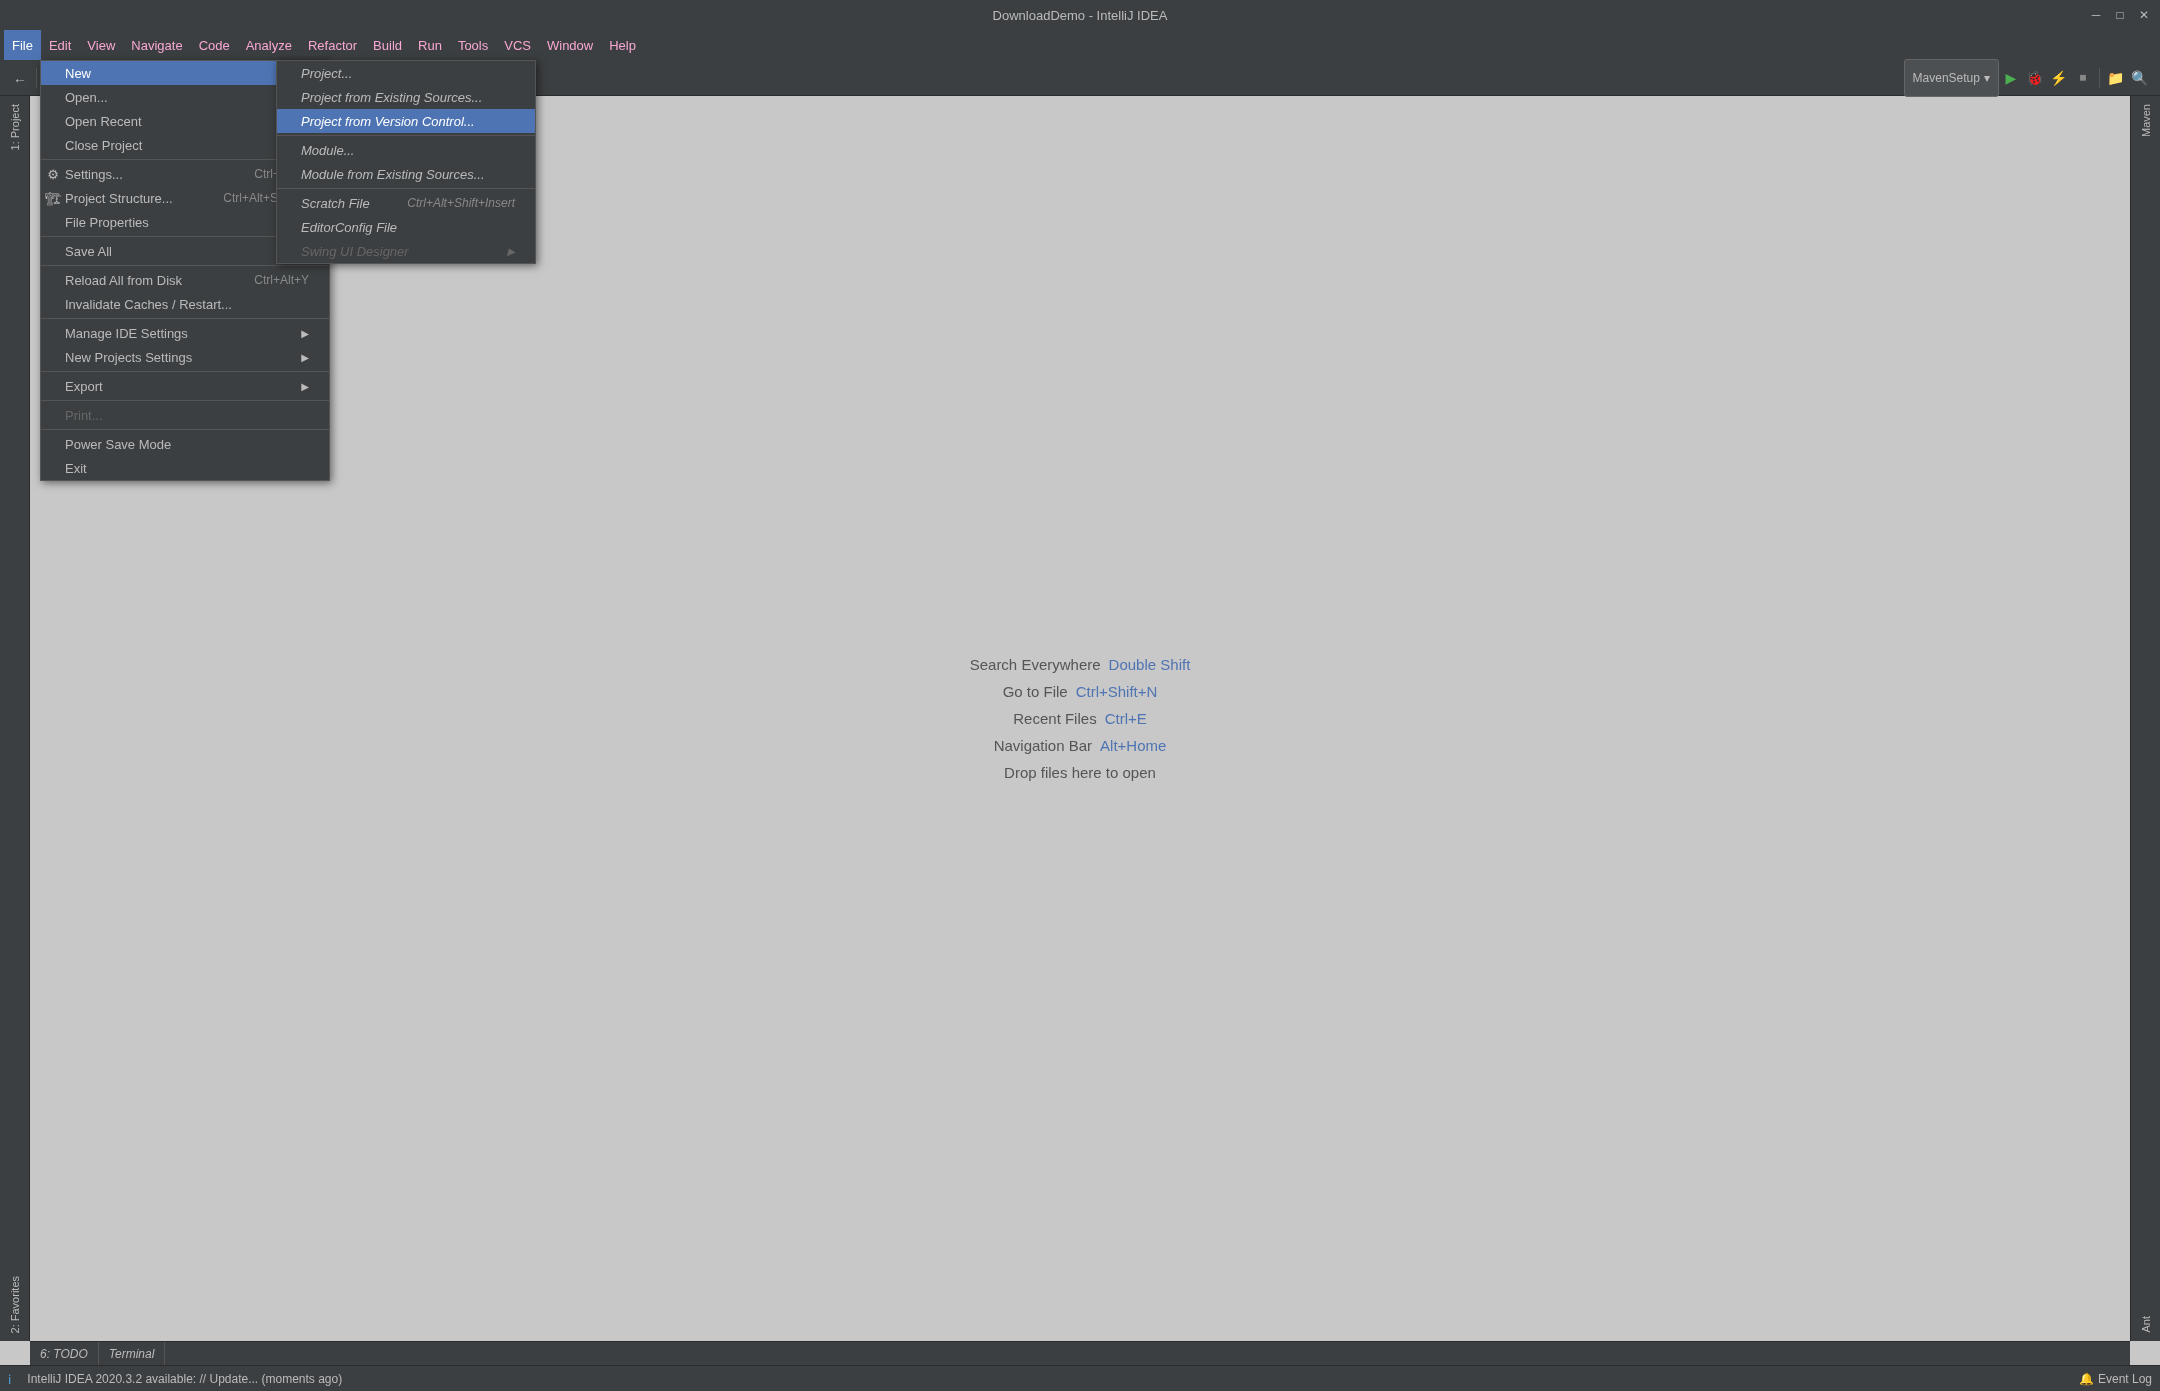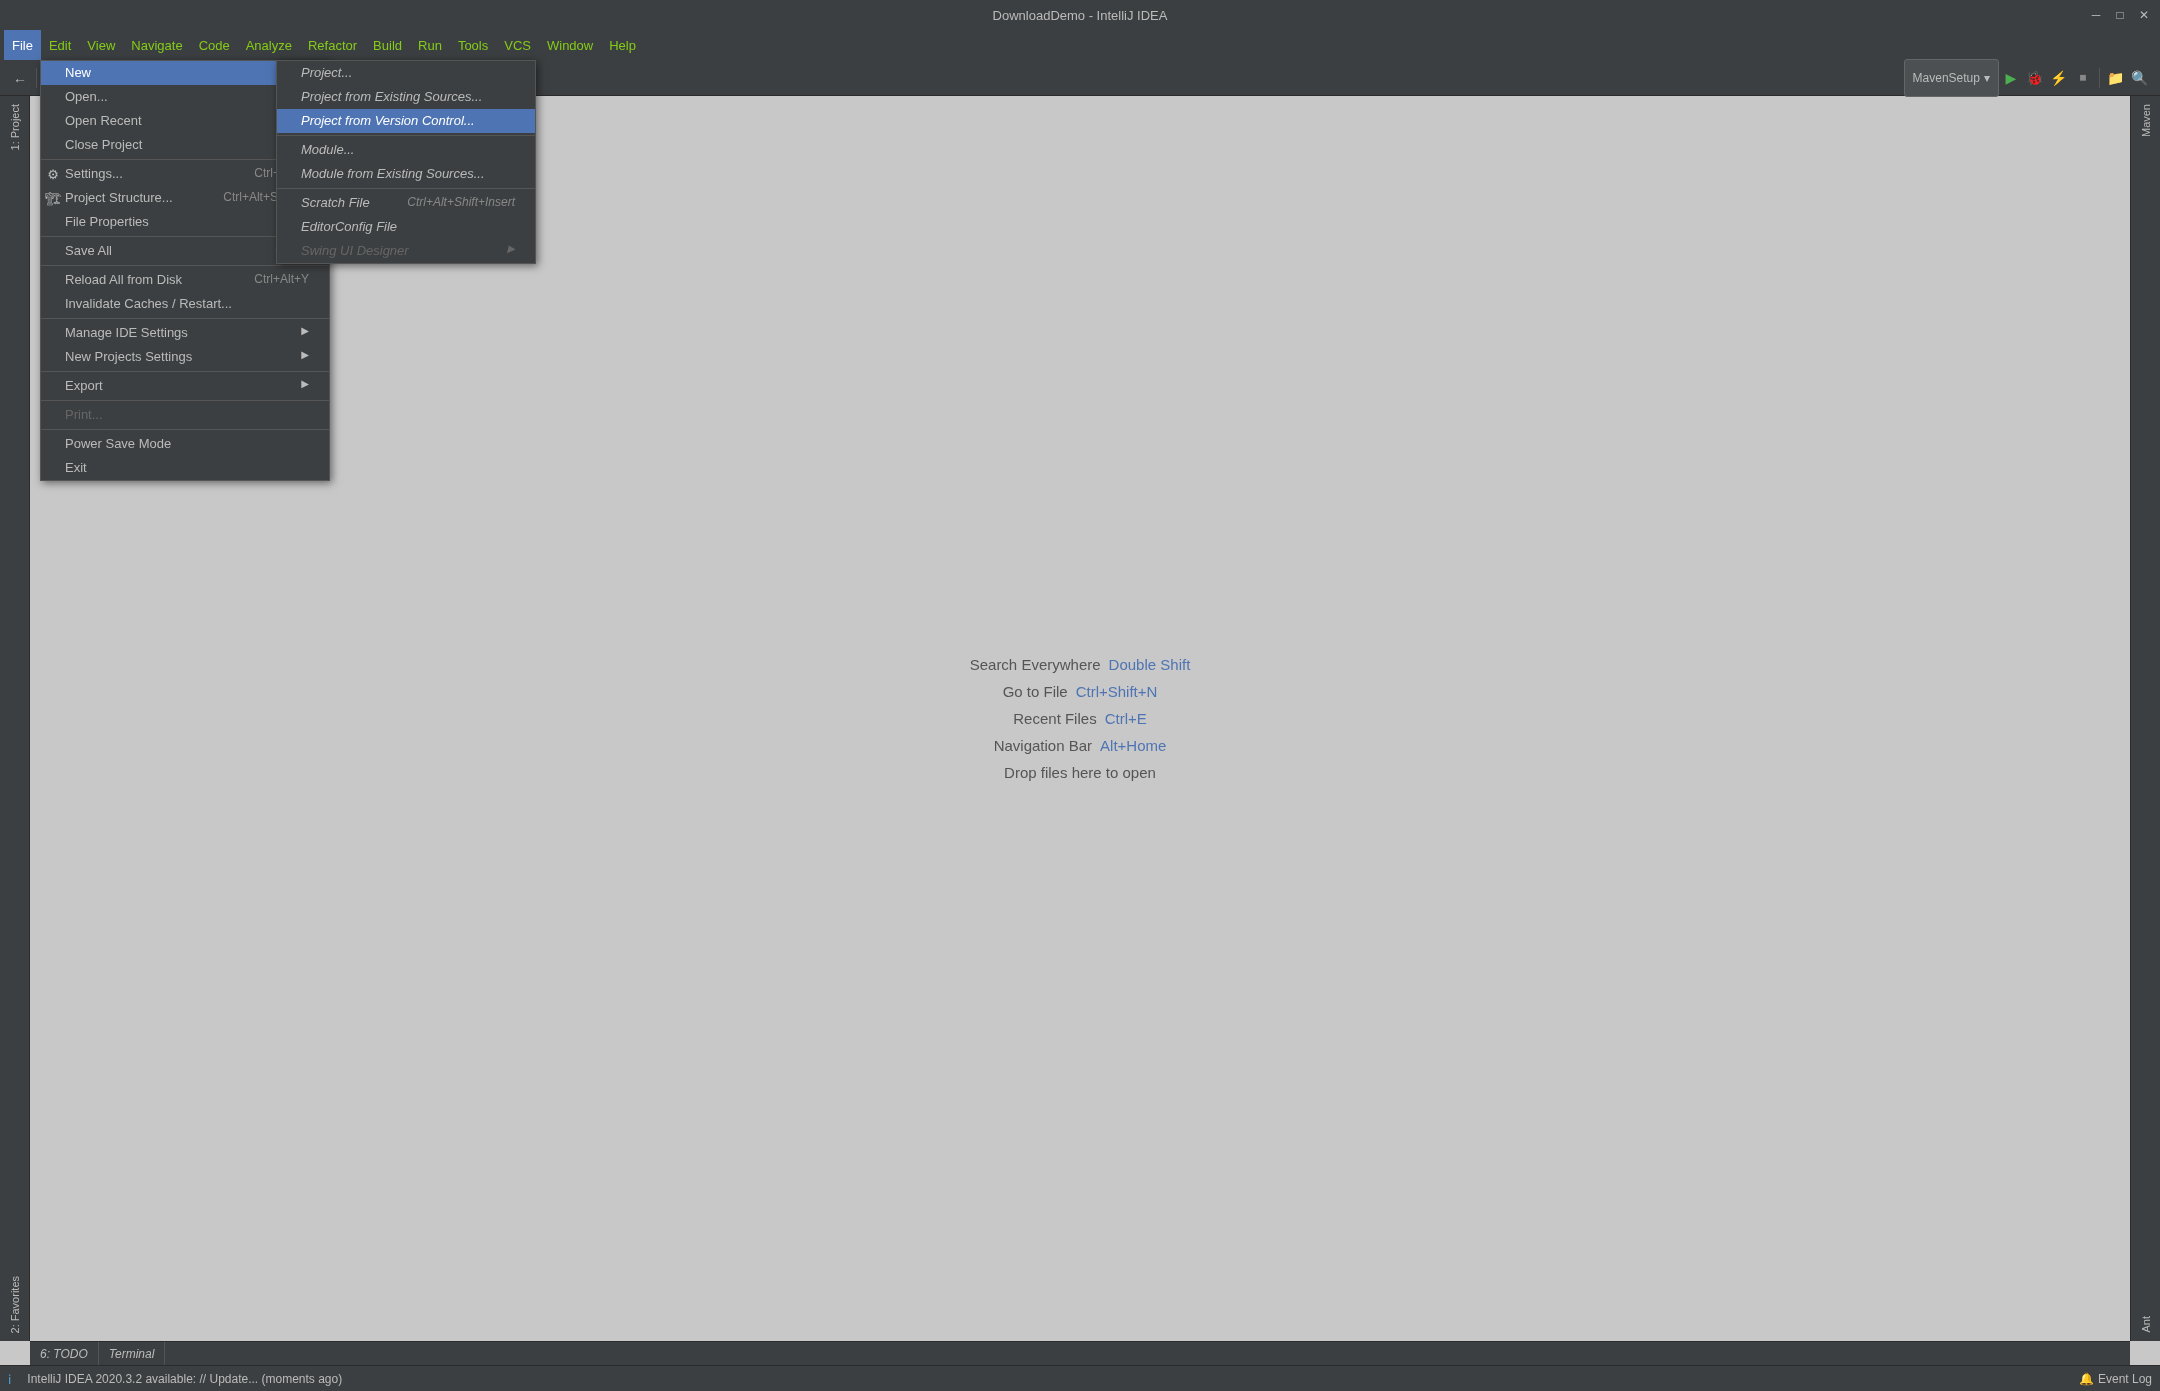--- a/index.html
+++ b/index.html
@@ -54,21 +54,21 @@
       display: flex;
       align-items: flex-end;
       background: #3c3f41;
       height: 30px;
       position: absolute;
       top: 30px; left: 0; right: 0;
       z-index: 100;
       padding: 0 4px;
     }
     .menu-item {
-      color: #84cc16;
+      color: #f9a8d4;
       padding: 4px 8px;
       cursor: pointer;
       font-size: 13px;
       height: 30px;
       display: flex;
       align-items: center;
     }
     .menu-item.active {
       background: #4e74b3;
       color: white;
@@ -197,21 +197,21 @@
       left: 40px;
       background: #3c3f41;
       border: 1px solid #555;
       min-width: 290px;
       box-shadow: 2px 2px 8px rgba(0,0,0,0.5);
       z-index: 200;
     }
 
     .menu-row {
       display: flex;
-      align-items: flex-start;
+      align-items: center;
       padding: 4px 20px 4px 24px;
       cursor: pointer;
       color: #bbb;
       font-size: 13px;
       white-space: nowrap;
       height: 24px;
       position: relative;
     }
     .menu-row.highlighted {
       background: #4e74b3;

